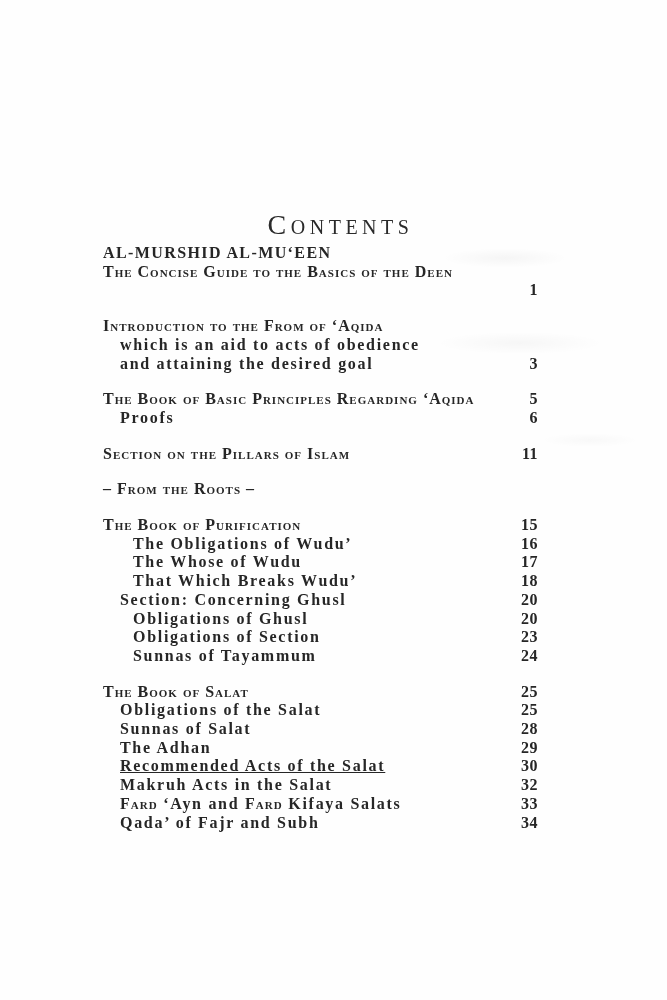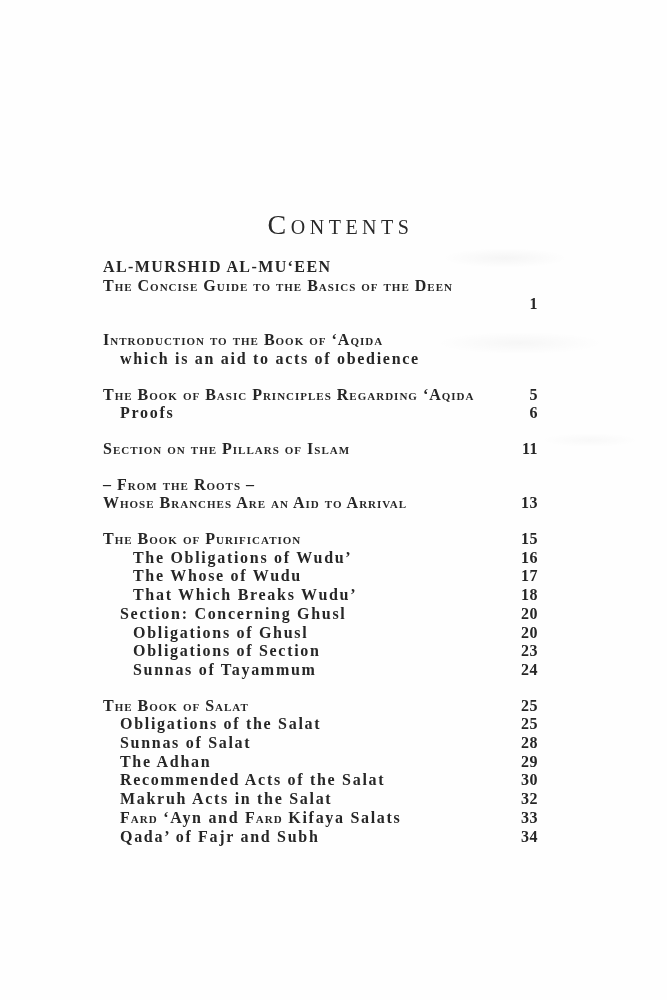--- a/index.html
+++ b/index.html
@@ -35,21 +35,21 @@
     margin: 0;
     text-align: center;
     font-size: 28px;
     font-weight: 400;
     font-variant: small-caps;
     letter-spacing: 4.5px;
     color: #2a2a2a;
   }
   .toc {
     position: absolute;
-    top: 258px;
+    top: 244px;
     left: 103px;
     width: 435px;
   }
   .toc-group {
     margin-bottom: 17px;
   }
   .toc-row {
     display: flex;
     align-items: baseline;
     line-height: 18.7px;
@@ -89,24 +89,28 @@
       </div>
       <div class="toc-row">
         <span class="toc-entry-text" style="padding-left: 0px;"><span class="part-sc">The Concise Guide to the Basics of the Deen</span></span>
       </div>
       <div class="toc-row">
         <span class="page-num">1</span>
       </div>
     </div>
     <div class="toc-group">
       <div class="toc-row">
-        <span class="toc-entry-text" style="padding-left: 0px;"><span class="part-sc">Introduction to the Book of ‘Aqida</span></span>
+        <span class="toc-entry-text" style="padding-left: 0px;"><span class="part-sc">Introduction to the From of ‘Aqida</span></span>
       </div>
       <div class="toc-row">
         <span class="toc-entry-text" style="padding-left: 17px;"><span class="part-plain">which is an aid to acts of obedience</span></span>
+      </div>
+      <div class="toc-row">
+        <span class="toc-entry-text" style="padding-left: 17px;"><span class="part-plain">and attaining the desired goal</span></span>
+        <span class="page-num">3</span>
       </div>
     </div>
     <div class="toc-group">
       <div class="toc-row">
         <span class="toc-entry-text" style="padding-left: 0px;"><span class="part-sc">The Book of Basic Principles Regarding ‘Aqida</span></span>
         <span class="page-num">5</span>
       </div>
       <div class="toc-row">
         <span class="toc-entry-text" style="padding-left: 17px;"><span class="part-plain">Proofs</span></span>
         <span class="page-num">6</span>
@@ -115,24 +119,20 @@
     <div class="toc-group">
       <div class="toc-row">
         <span class="toc-entry-text" style="padding-left: 0px;"><span class="part-sc">Section on the Pillars of Islam</span></span>
         <span class="page-num">11</span>
       </div>
     </div>
     <div class="toc-group">
       <div class="toc-row">
         <span class="toc-entry-text" style="padding-left: 0px;"><span class="part-sc">– From the Roots –</span></span>
       </div>
-      <div class="toc-row">
-        <span class="toc-entry-text" style="padding-left: 0px;"><span class="part-sc">Whose Branches Are an Aid to Arrival</span></span>
-        <span class="page-num">13</span>
-      </div>
     </div>
     <div class="toc-group">
       <div class="toc-row">
         <span class="toc-entry-text" style="padding-left: 0px;"><span class="part-sc">The Book of Purification</span></span>
         <span class="page-num">15</span>
       </div>
       <div class="toc-row">
         <span class="toc-entry-text" style="padding-left: 30px;"><span class="part-plain">The Obligations of Wudu’</span></span>
         <span class="page-num">16</span>
       </div>
@@ -172,21 +172,21 @@
       </div>
       <div class="toc-row">
         <span class="toc-entry-text" style="padding-left: 17px;"><span class="part-plain">Sunnas of Salat</span></span>
         <span class="page-num">28</span>
       </div>
       <div class="toc-row">
         <span class="toc-entry-text" style="padding-left: 17px;"><span class="part-plain">The Adhan</span></span>
         <span class="page-num">29</span>
       </div>
       <div class="toc-row">
-        <span class="toc-entry-text" style="padding-left: 17px;"><span class="part-plain">Recommended Acts of the Salat</span></span>
+        <span class="toc-entry-text" style="padding-left: 17px; text-decoration: underline;"><span class="part-plain">Recommended Acts of the Salat</span></span>
         <span class="page-num">30</span>
       </div>
       <div class="toc-row">
         <span class="toc-entry-text" style="padding-left: 17px; text-align: right;"><span class="part-plain">Makruh Acts in the Salat</span></span>
         <span class="page-num">32</span>
       </div>
       <div class="toc-row">
         <span class="toc-entry-text" style="padding-left: 17px;"><span class="part-sc">Fard</span><span class="part-plain"> ‘Ayn and </span><span class="part-sc">Fard</span><span class="part-plain"> Kifaya Salats</span></span>
         <span class="page-num">33</span>
       </div>

